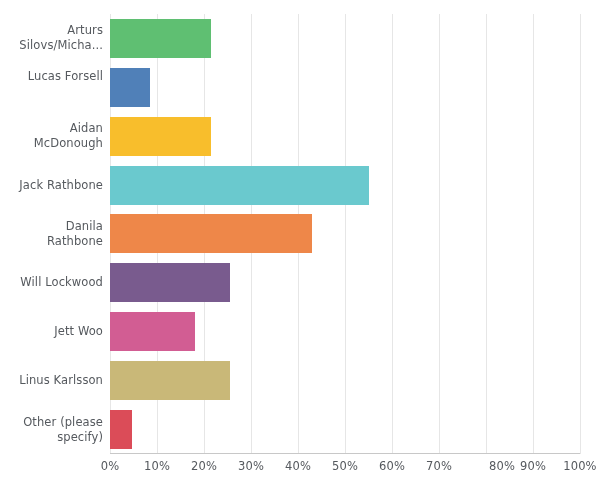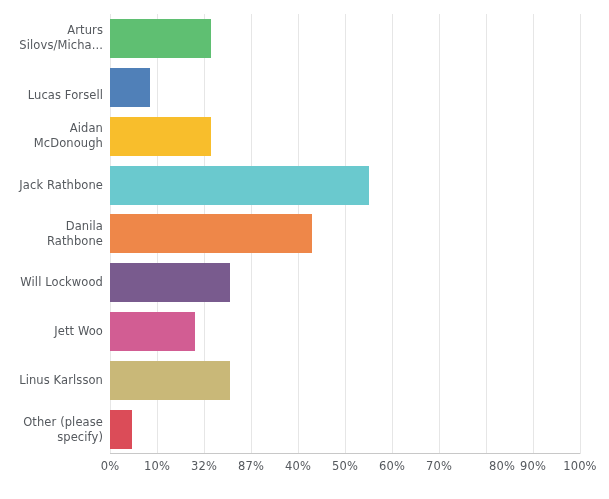--- a/index.html
+++ b/index.html
@@ -122,21 +122,21 @@
 
 <div id="chart-root">
 
   <div class="cat-labels">
       <div class="cat-label" style="top: 0px; height: 48.8889px;">
         <div>
           <span>Arturs</span>
           <span>Silovs/Micha...</span>
         </div>
       </div>
-      <div class="cat-label" style="top: 57px; height: 48.8889px; text-align: right;">
+      <div class="cat-label" style="top: 38px; height: 48.8889px; text-align: right;">
         <div>
           <span>Lucas Forsell</span>
         </div>
       </div>
       <div class="cat-label" style="top: 97.7778px; height: 48.8889px;">
         <div>
           <span>Aidan</span>
           <span>McDonough</span>
         </div>
       </div>
@@ -216,22 +216,22 @@
         <div class="row" style="top: 391.111px; height: 48.8889px;">
           <div class="bar" title="Other (please specify)" style="width: 22.09px; background: rgb(219, 76, 88);"></div>
         </div>
       </div>
     <div class="axis-baseline" style="background: rgb(200, 200, 200);"></div>
   </div>
 
   <div class="xticks">
       <div class="xtick" style="left: 0px;">0%</div>
       <div class="xtick" style="left: 47px;">10%</div>
-      <div class="xtick" style="left: 94px;">32%</div>
-      <div class="xtick" style="left: 141px;">87%</div>
+      <div class="xtick" style="left: 94px;">20%</div>
+      <div class="xtick" style="left: 141px;">30%</div>
       <div class="xtick" style="left: 188px;">40%</div>
       <div class="xtick" style="left: 235px;">50%</div>
       <div class="xtick" style="left: 282px;">60%</div>
       <div class="xtick" style="left: 329px;">70%</div>
       <div class="xtick" style="left: 392px;">80%</div>
       <div class="xtick" style="left: 423px;">90%</div>
       <div class="xtick" style="left: 470px;">100%</div>
     </div>
 
 </div>

